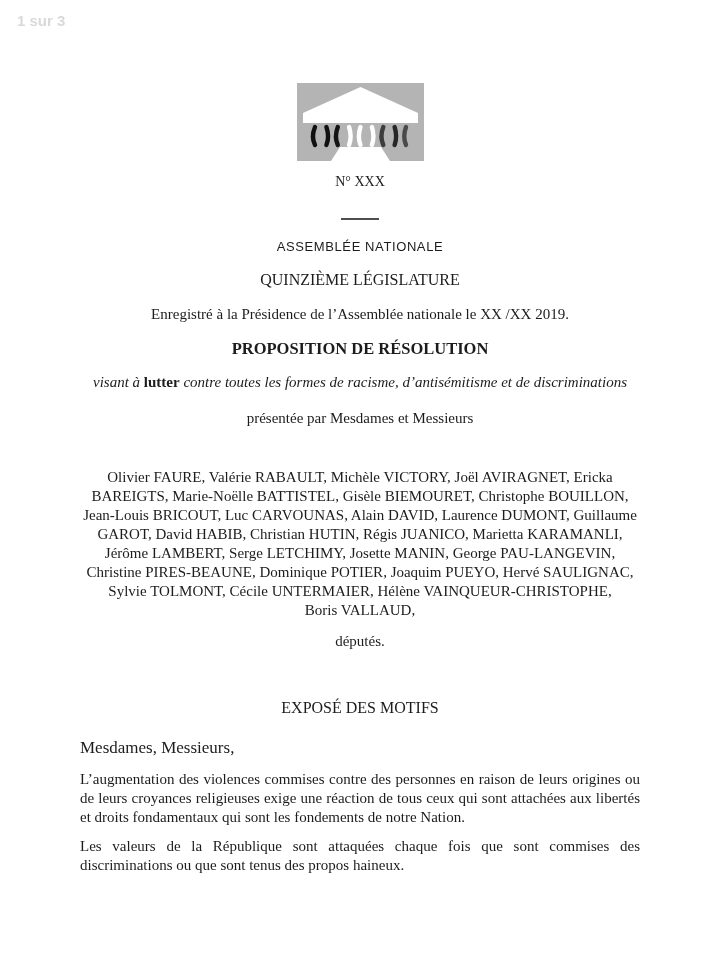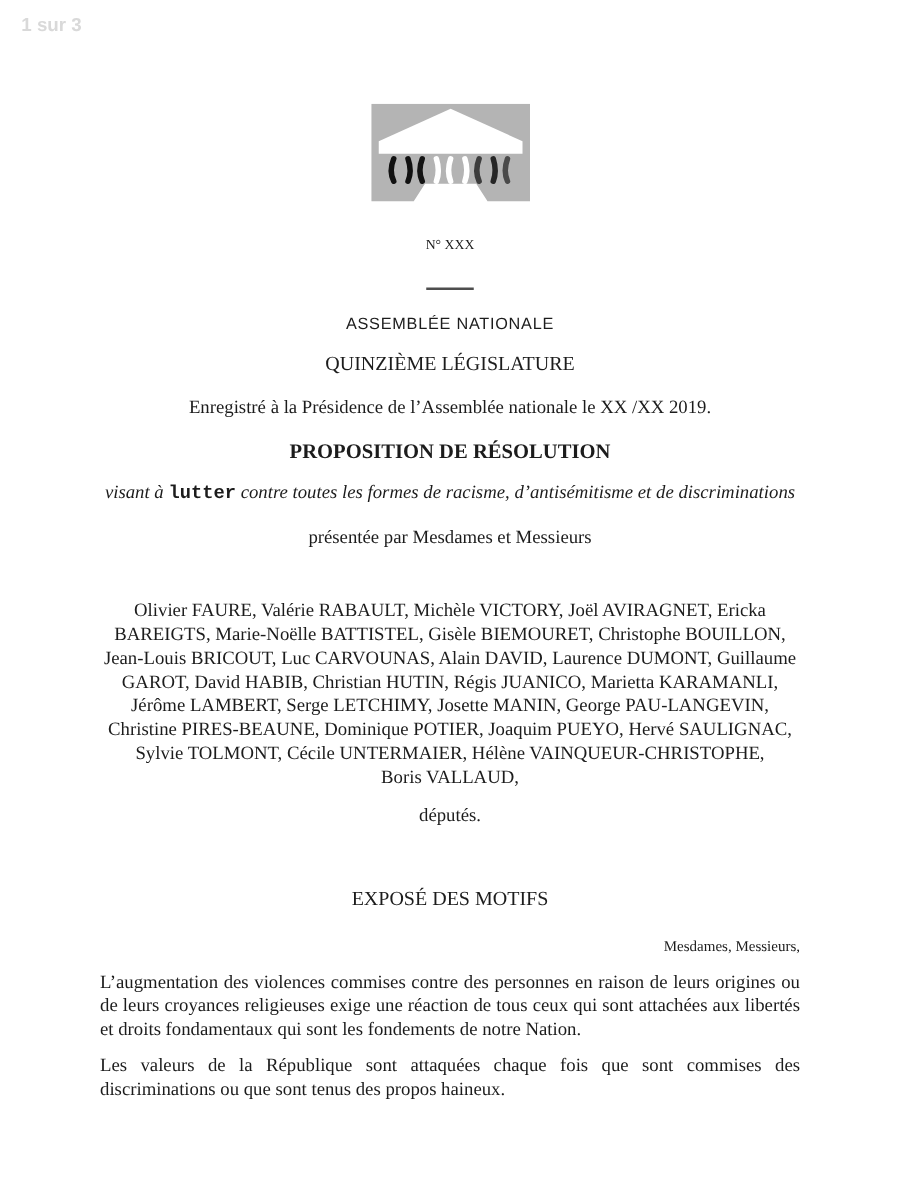--- a/index.html
+++ b/index.html
@@ -11,47 +11,47 @@
     position:relative;
     overflow:hidden;
   }
   .page-indicator {
     position:absolute; top:12px; left:17px;
     font-family:"Liberation Sans","DejaVu Sans",sans-serif;
     font-weight:700; font-size:15px; color:#d9d9d9;text-align:center;
   }
   .doc { width:560px; margin:0 auto; text-align:center; }
   .logo-wrap { padding-top:83px; text-align:center; line-height:0; }
-  .doc-number { margin-top:27px; font-size:11px; }
+  .doc-number { margin-top:11px; font-size:14px; }
   .rule {
     width:38px; height:0; border:0;
     border-top:2px solid #4e4e4e;
     margin:28px auto 0;
   }
   .institution {
     margin-top:19px;
     font-family:"Liberation Sans","DejaVu Sans",sans-serif;
     font-size:13px; letter-spacing:0.6px;
   }
   .constitution { margin-top:18px; font-size:16px; }
   .legislature  { margin-top:17px; font-size:16px; }
   .registration { margin-top:17px; font-size:15px; }
   .title        { margin-top:16px; font-size:16.5px; font-weight:bold; }
   .subject      { margin-top:15px; font-size:15px; font-style:italic; }
-  .subject .bold-word { font-style:normal; font-weight:bold;font-family:Liberation Mono, monospace; }
+  .subject .bold-word { font-style:normal; font-weight:bold; }
   .presented    { margin-top:19px; font-size:15px; }
   .names {
     margin-top:41px; margin-left:-30px;
     width:620px;
     font-size:15px; line-height:19px;
     white-space:pre-line;
   }
   .deputes { margin-top:13px; font-size:15px; }
   .expose  { margin-top:49px; font-size:16px; }
-  .salutation { margin-top:21px; font-size:12px; text-align:right; }
+  .salutation { margin-top:21px; font-size:17px; text-align:left; }
   .para {
     margin-top:10px; font-size:15px; line-height:19px;
     text-align:justify;
   }
   .para.second { margin-top:12px; }
 </style>
 </head>
 <body>
 
 <div class="page-indicator">1 sur 3</div>

